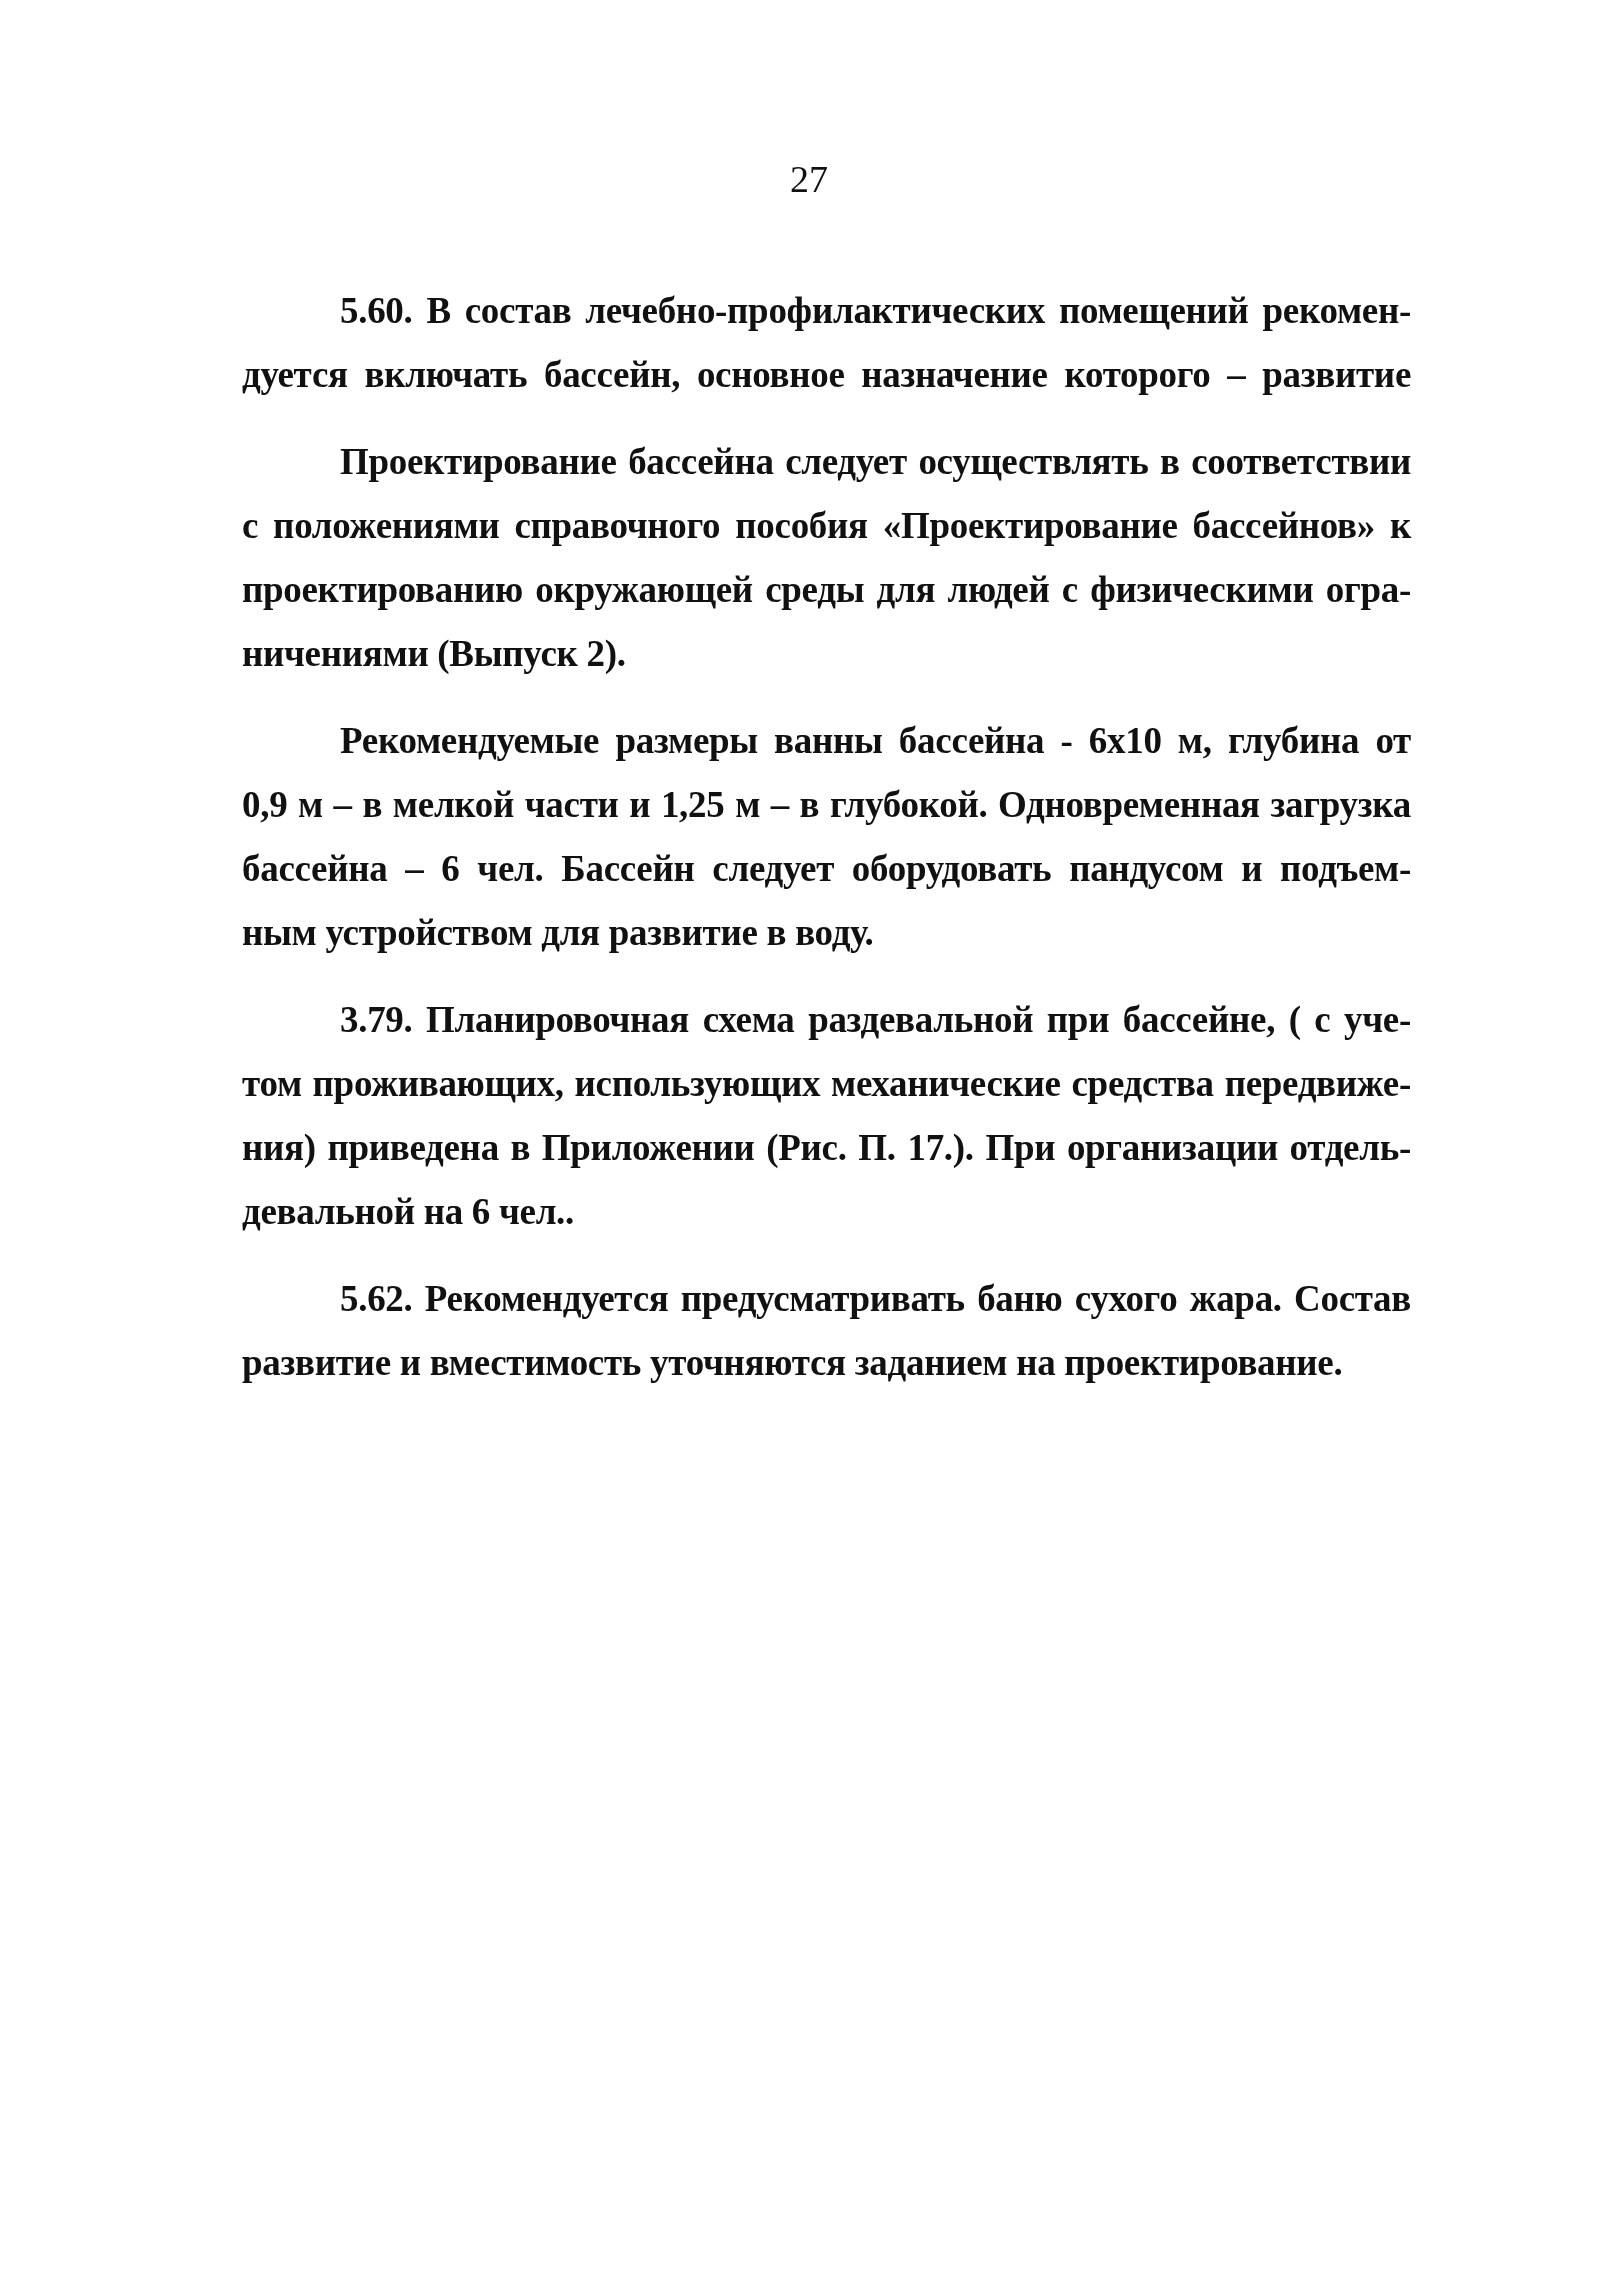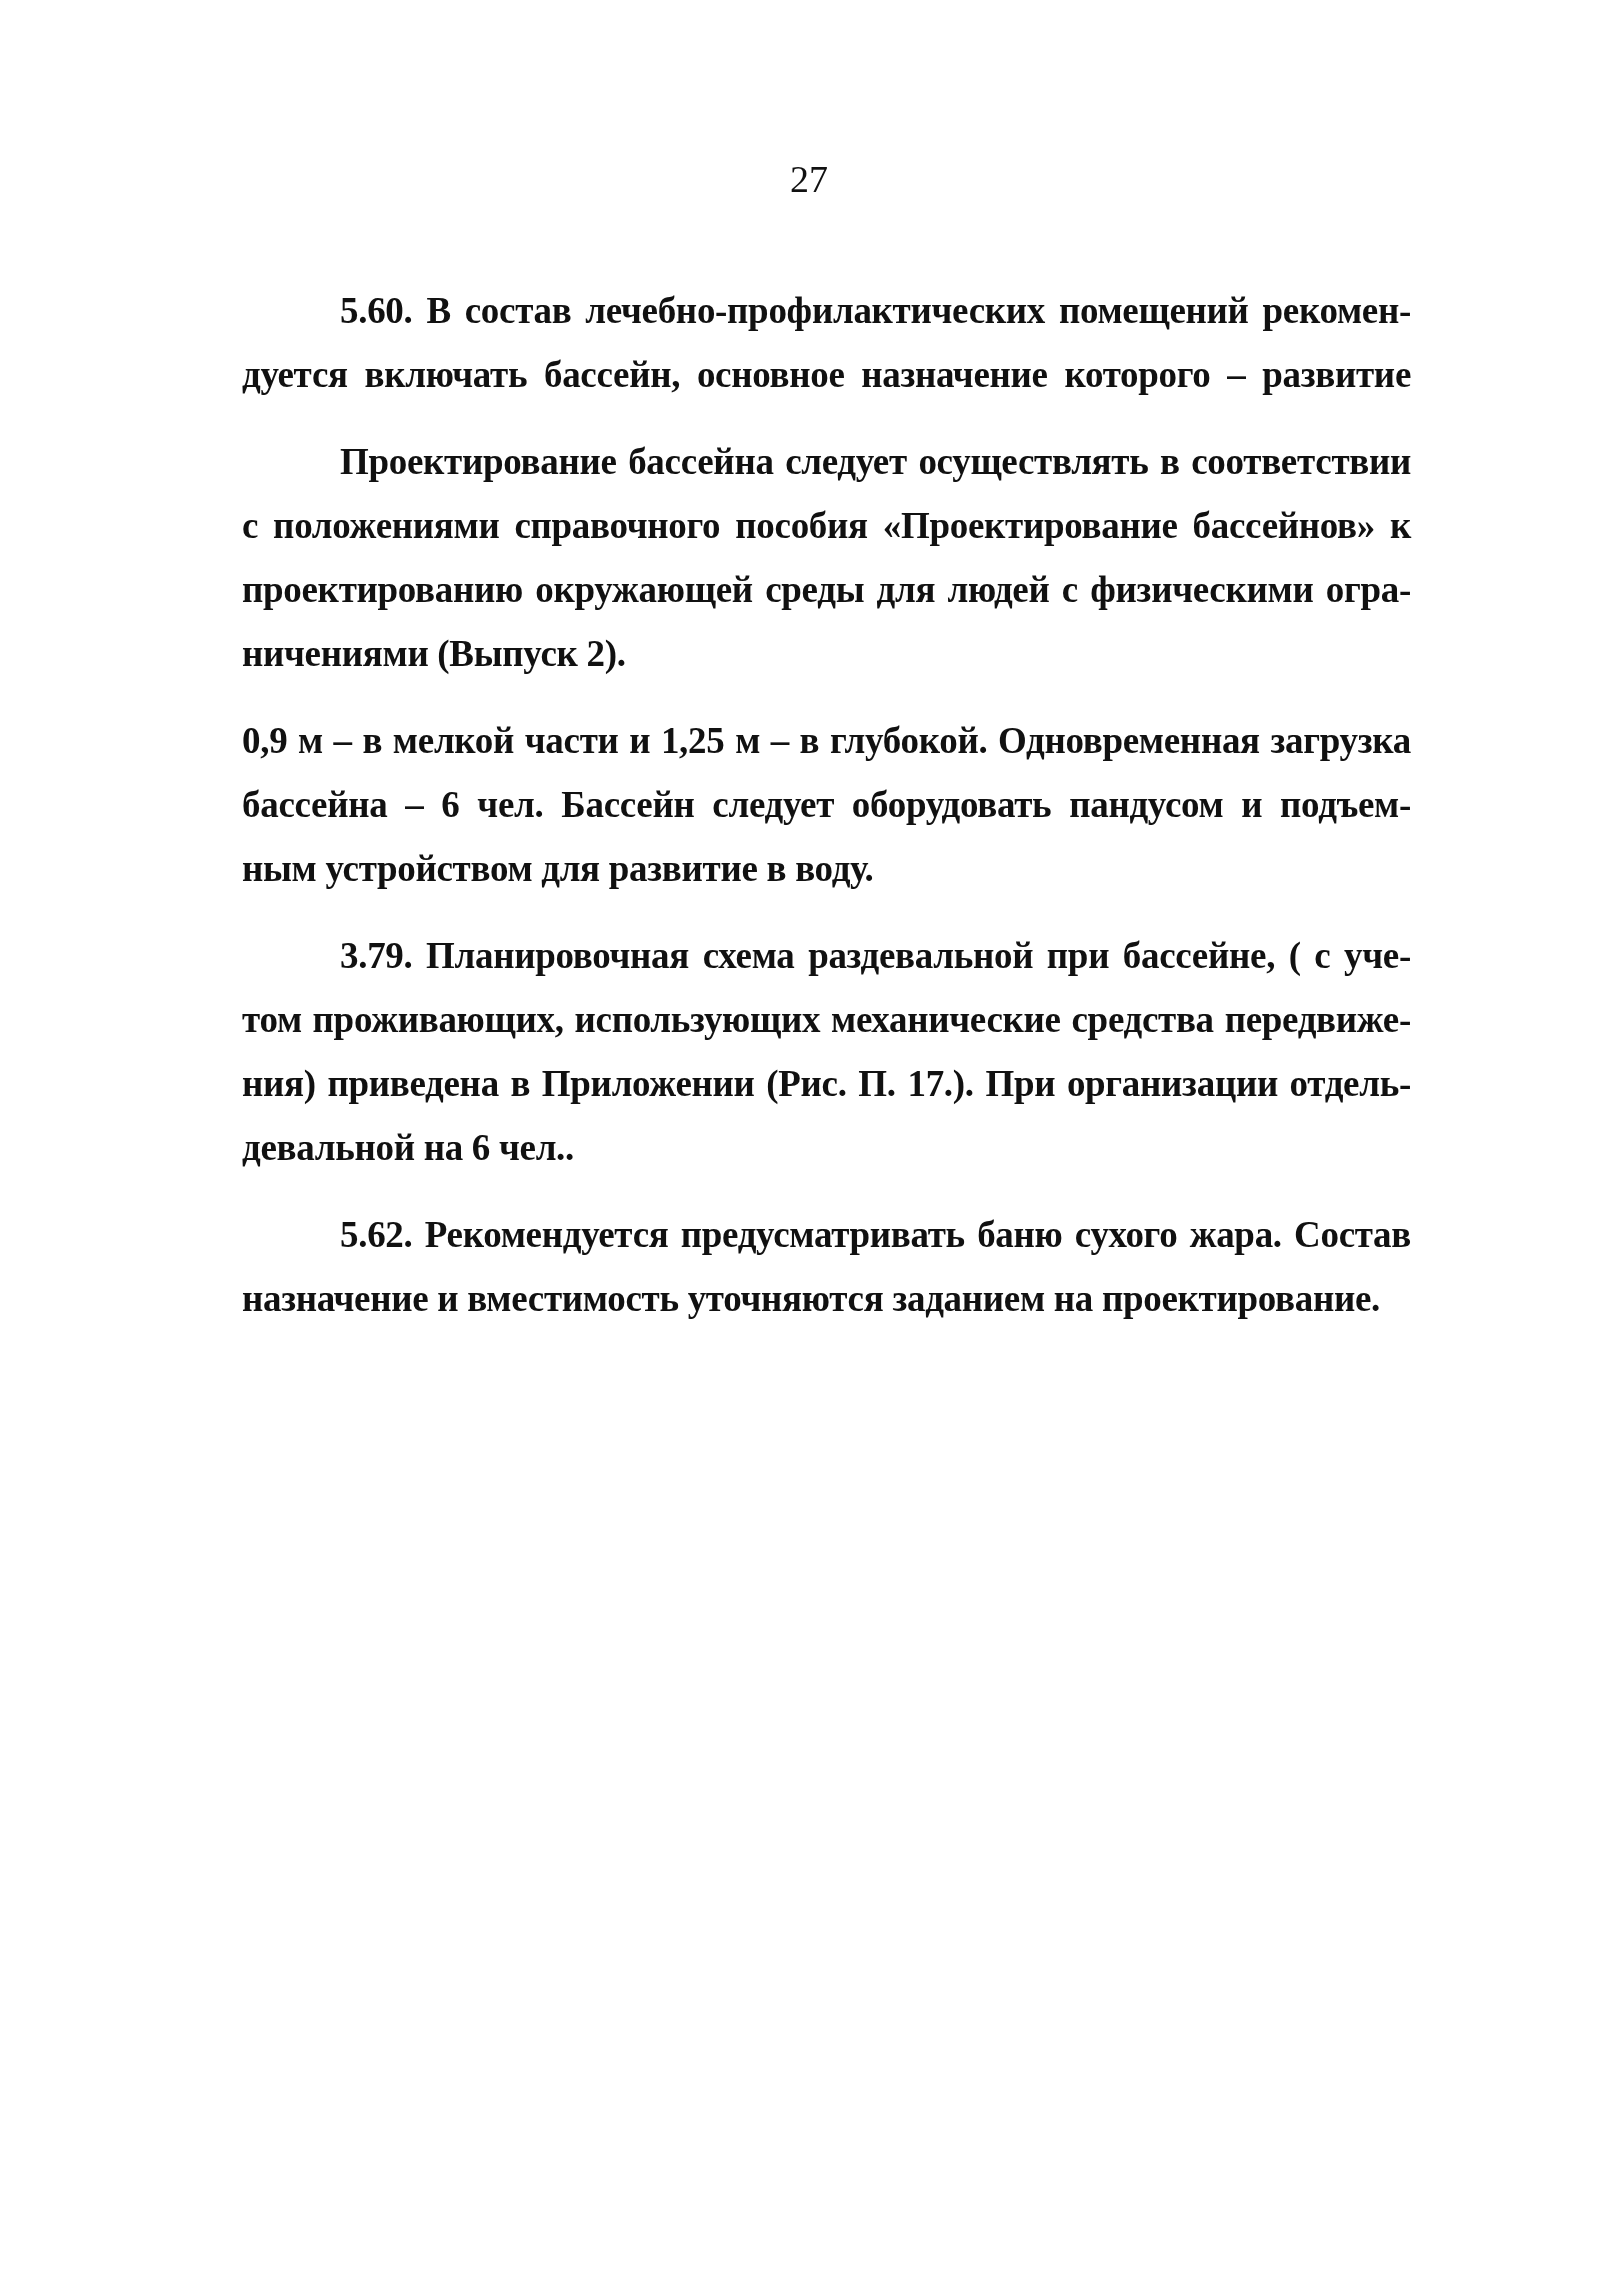--- a/index.html
+++ b/index.html
@@ -65,33 +65,34 @@
 
   <div>
     <div class="line indent">Проектирование бассейна следует осуществлять в соответствии</div>
     <div class="line">с положениями справочного пособия «Проектирование бассейнов» к</div>
     <div class="line">проектированию окружающей среды для людей с физическими огра-</div>
     <div class="line last">ничениями (Выпуск 2).</div>
   </div>
   <div class="para-gap"></div>
 
   <div>
+    <div class="line indent">Рекомендуемые размеры ванны бассейна - 6х10 м, глубина от</div>
     <div class="line">0,9 м – в мелкой части и 1,25 м – в глубокой. Одновременная загрузка</div>
     <div class="line">бассейна – 6 чел. Бассейн следует оборудовать пандусом и подъем-</div>
     <div class="line last">ным устройством для развитие в воду.</div>
   </div>
   <div class="para-gap"></div>
 
   <div>
     <div class="line indent">3.79. Планировочная схема раздевальной при бассейне, ( с уче-</div>
     <div class="line">том проживающих, использующих механические средства передвиже-</div>
     <div class="line">ния) приведена в Приложении (Рис. П. 17.). При организации отдель-</div>
     <div class="line last">девальной на 6 чел..</div>
   </div>
   <div class="para-gap"></div>
 
   <div>
     <div class="line indent">5.62. Рекомендуется предусматривать баню сухого жара. Состав</div>
-    <div class="line last">назначение и вместимость уточняются заданием на проектирование.</div>
+    <div class="line last">развитие и вместимость уточняются заданием на проектирование.</div>
   </div>
 
 </div>
 
 
 </body></html>

